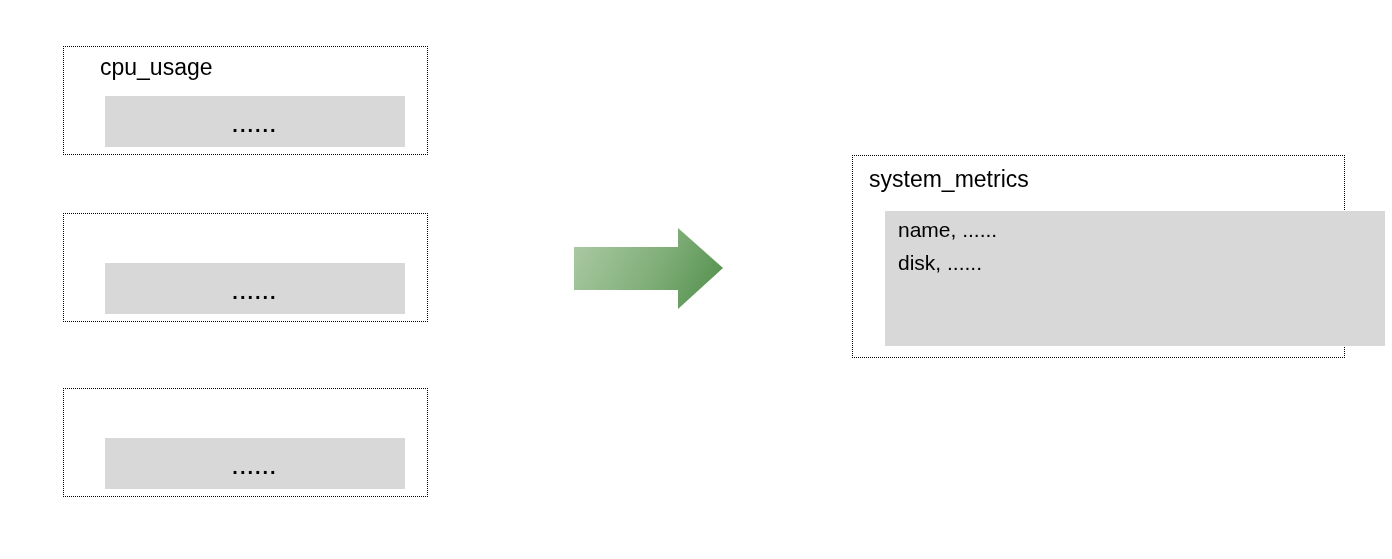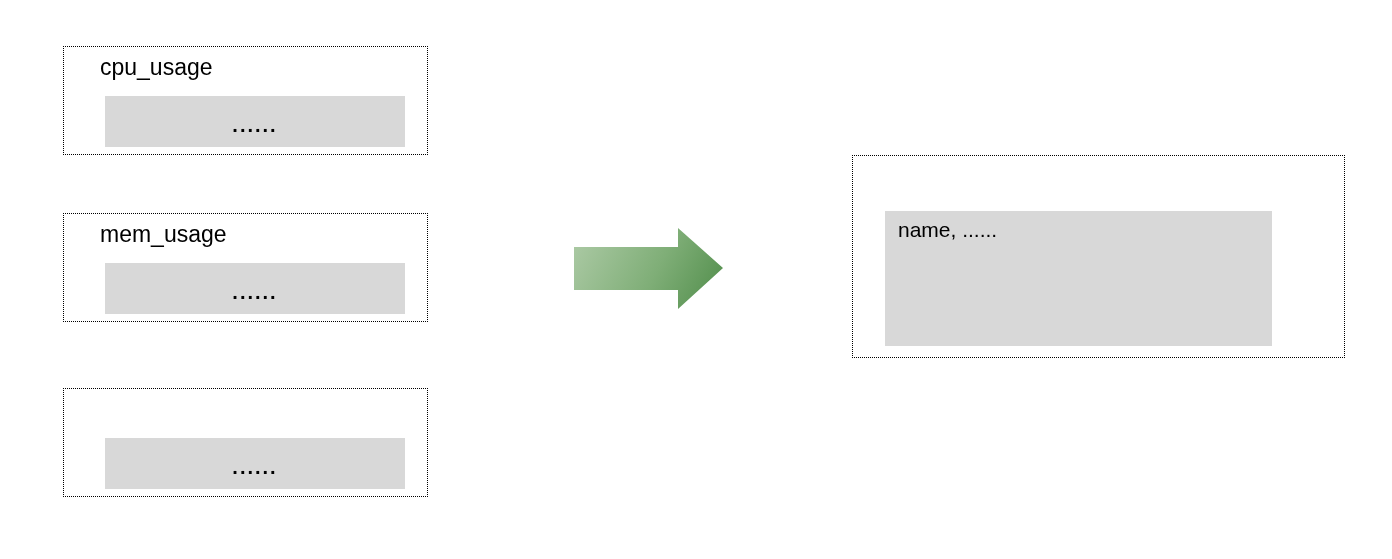--- a/index.html
+++ b/index.html
@@ -85,21 +85,21 @@
     left: 16px;
     top: 10px;
     font-size: 23px;
     line-height: 27px;
     white-space: nowrap;
   }
   .target-panel {
     position: absolute;
     left: 32px;
     top: 55px;
-    width: 387px;
+    width: 500px;
     height: 135px;
     box-sizing: border-box;
     background: var(--panel-gray);
     padding: 2px 0 0 13px;
   }
   .field-line {
     font-size: 21px;
     line-height: 33px;
     white-space: nowrap;
   }
@@ -110,33 +110,34 @@
 <div class="canvas">
 
   <div class="dotted-box src-box src-box-1">
     <div class="box-title">cpu_usage</div>
     <div class="gray-bar">
       <span class="dots">......</span>
     </div>
   </div>
 
   <div class="dotted-box src-box src-box-2">
-    <div class="box-title">mem_usage</div>
     <div class="gray-bar">
       <span class="dots">......</span>
     </div>
   </div>
 
   <div class="dotted-box src-box src-box-3">
     <div class="gray-bar">
       <span class="dots">......</span>
     </div>
   </div>
 
   <div class="arrow"></div>
 
   <div class="dotted-box target-box">
+    <div class="target-title">system_metrics</div>
     <div class="target-panel">
       <div class="field-line">name, ......</div>
+      <div class="field-line">disk, ......</div>
     </div>
   </div>
 
 </div>
 
 </body></html>

